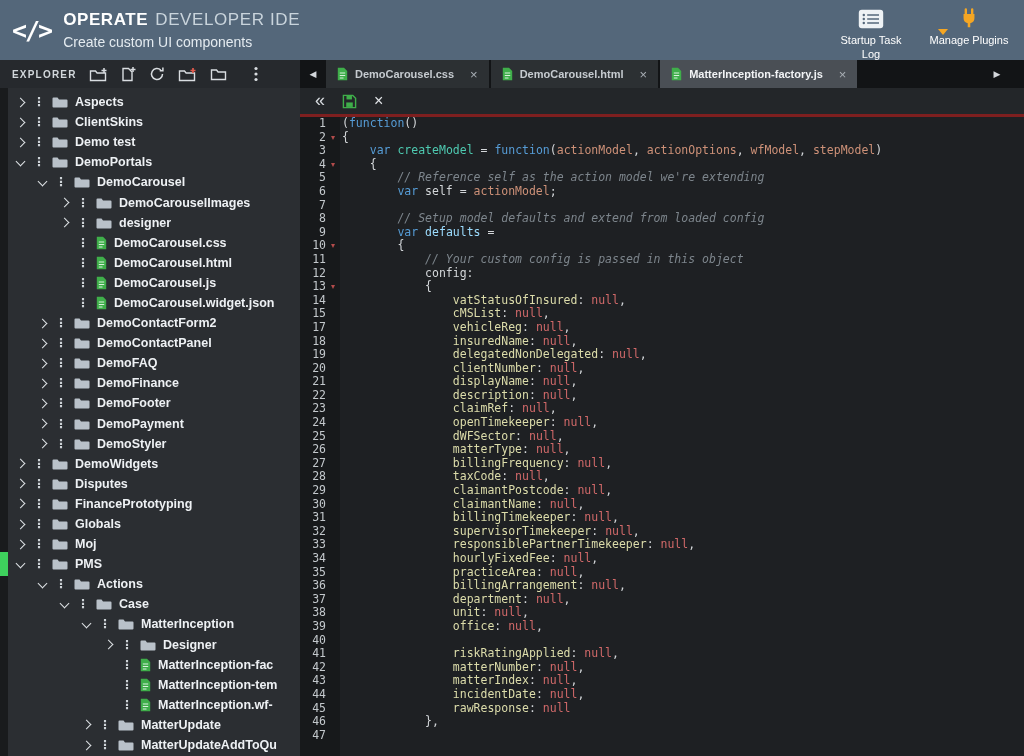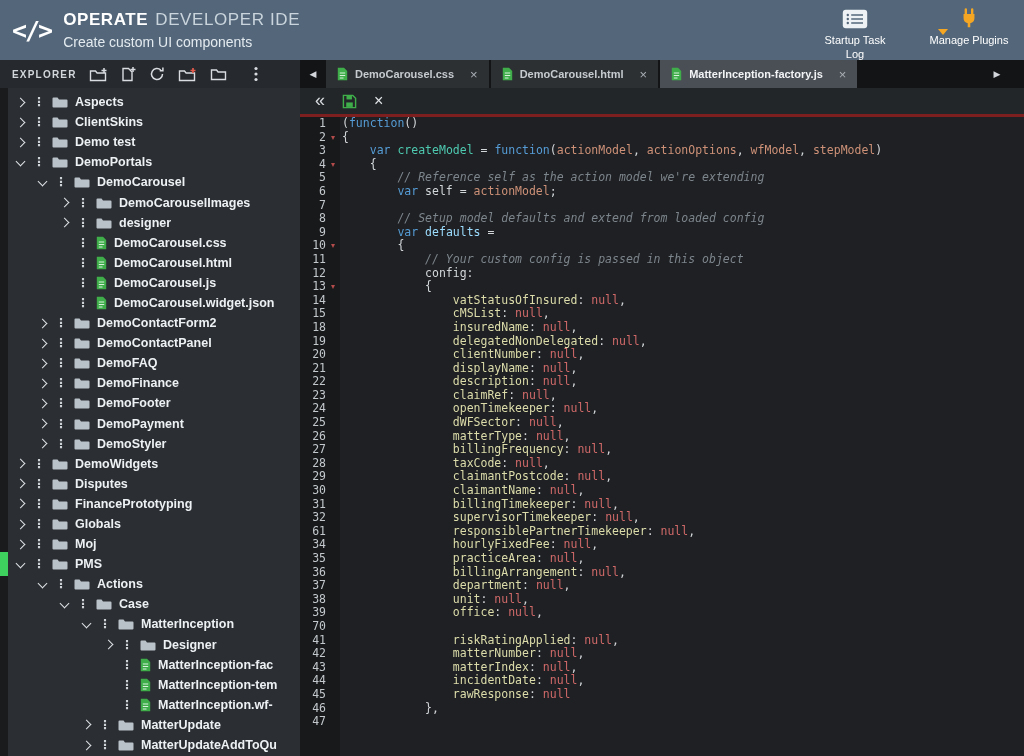--- a/index.html
+++ b/index.html
@@ -6,21 +6,21 @@
   #app{position:relative;width:1024px;height:756px;overflow:hidden;background:#1e2023;
        font-family:"Liberation Sans",sans-serif;-webkit-font-smoothing:antialiased;}
 
   
   .header{position:absolute;top:0;left:0;right:0;height:60px;background:#54677a;display:flex;align-items:center;}
   .logo{margin:0 12px 0 12px;font-family:"DejaVu Sans Mono",monospace;font-weight:bold;font-size:25px;color:#fff;letter-spacing:-2px;}
   .brand{display:flex;flex-direction:column;}
   .brand-top{font-size:17px;font-weight:700;color:#fff;letter-spacing:.6px;}
   .brand-top .sub{color:#c9d4dc;font-weight:400;margin-left:7px;letter-spacing:.6px;}
   .tagline{font-size:14px;color:#e4ebf0;margin-top:4px;}
-  #header-actions{margin-left:auto;display:flex;gap:32px;padding-right:14px;}
+  #header-actions{margin-left:auto;display:flex;gap:16px;padding-right:14px;}
   .action{width:82px;display:flex;flex-direction:column;align-items:center;color:#fff;font-size:11px;
           line-height:1.3;text-align:center;position:relative;cursor:pointer;padding-top:6px;}
   .action .aicon{height:28px;display:flex;align-items:center;}
   .action .drop{position:absolute;left:10px;top:30px;width:0;height:0;
                 border-left:5px solid transparent;border-right:5px solid transparent;border-top:6px solid #f5a623;}
 
   
   .explorer-bar{position:absolute;top:60px;left:0;width:300px;height:28px;background:#26292d;
                 display:flex;align-items:center;}
   .exp-label{font-size:10px;font-weight:700;letter-spacing:1.2px;color:#d2d7db;margin:0 12px 0 12px;}
@@ -638,20 +638,25 @@
         <span class="num">14</span>
         <span class="fd"></span>
         <span class="tx"><span class="p">                </span><span class="r">vatStatusOfInsured</span><span class="p">: </span><span class="n">null</span><span class="p">,</span></span>
       </div>
       <div class="cl">
         <span class="num">15</span>
         <span class="fd"></span>
         <span class="tx"><span class="p">                </span><span class="r">cMSList</span><span class="p">: </span><span class="n">null</span><span class="p">,</span></span>
       </div>
       <div class="cl">
+        <span class="num">17</span>
+        <span class="fd"></span>
+        <span class="tx"><span class="p">                </span><span class="r">vehicleReg</span><span class="p">: </span><span class="n">null</span><span class="p">,</span></span>
+      </div>
+      <div class="cl">
         <span class="num">18</span>
         <span class="fd"></span>
         <span class="tx"><span class="p">                </span><span class="r">insuredName</span><span class="p">: </span><span class="n">null</span><span class="p">,</span></span>
       </div>
       <div class="cl">
         <span class="num">19</span>
         <span class="fd"></span>
         <span class="tx"><span class="p">                </span><span class="r">delegatedNonDelegated</span><span class="p">: </span><span class="n">null</span><span class="p">,</span></span>
       </div>
       <div class="cl">
@@ -713,21 +718,21 @@
         <span class="num">31</span>
         <span class="fd"></span>
         <span class="tx"><span class="p">                </span><span class="r">billingTimekeeper</span><span class="p">: </span><span class="n">null</span><span class="p">,</span></span>
       </div>
       <div class="cl">
         <span class="num">32</span>
         <span class="fd"></span>
         <span class="tx"><span class="p">                </span><span class="r">supervisorTimekeeper</span><span class="p">: </span><span class="n">null</span><span class="p">,</span></span>
       </div>
       <div class="cl">
-        <span class="num">61</span>
+        <span class="num">33</span>
         <span class="fd"></span>
         <span class="tx"><span class="p">                </span><span class="r">responsiblePartnerTimekeeper</span><span class="p">: </span><span class="n">null</span><span class="p">,</span></span>
       </div>
       <div class="cl">
         <span class="num">34</span>
         <span class="fd"></span>
         <span class="tx"><span class="p">                </span><span class="r">hourlyFixedFee</span><span class="p">: </span><span class="n">null</span><span class="p">,</span></span>
       </div>
       <div class="cl">
         <span class="num">35</span>
@@ -748,21 +753,21 @@
         <span class="num">38</span>
         <span class="fd"></span>
         <span class="tx"><span class="p">                </span><span class="r">unit</span><span class="p">: </span><span class="n">null</span><span class="p">,</span></span>
       </div>
       <div class="cl">
         <span class="num">39</span>
         <span class="fd"></span>
         <span class="tx"><span class="p">                </span><span class="r">office</span><span class="p">: </span><span class="n">null</span><span class="p">,</span></span>
       </div>
       <div class="cl">
-        <span class="num">70</span>
+        <span class="num">40</span>
         <span class="fd"></span>
       </div>
       <div class="cl">
         <span class="num">41</span>
         <span class="fd"></span>
         <span class="tx"><span class="p">                </span><span class="r">riskRatingApplied</span><span class="p">: </span><span class="n">null</span><span class="p">,</span></span>
       </div>
       <div class="cl">
         <span class="num">42</span>
         <span class="fd"></span>

